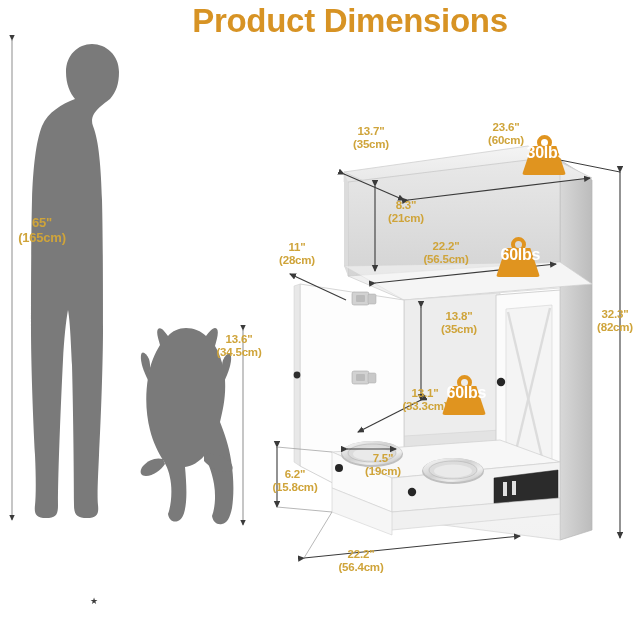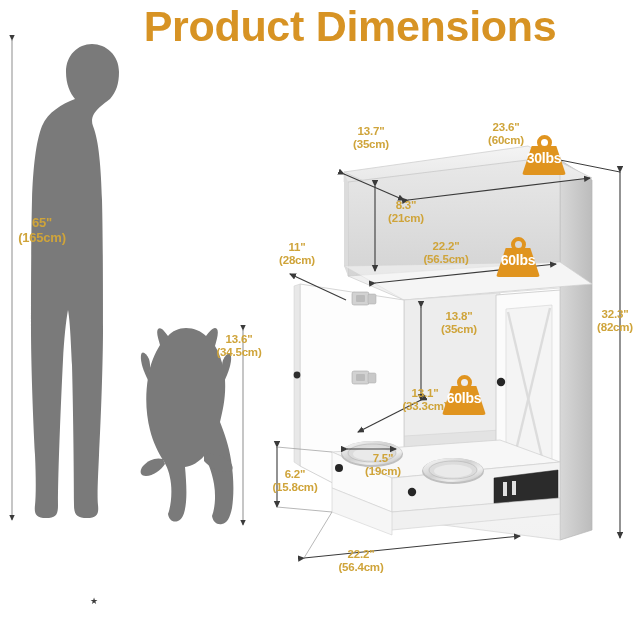--- a/index.html
+++ b/index.html
@@ -17,21 +17,21 @@
     background: #ffffff;
     overflow: hidden;
   }
   
   #title {
     position: absolute;
     left: 0;
     top: 2px;
     width: 640px;
     text-align: center;
-    font-size: 43px;
+    font-size: 33px;
     font-weight: bold;
     letter-spacing: -0.3px;
     color: #d79324;
     padding-left: 60px;
     box-sizing: border-box;
   }
   
   .dim {
     position: absolute;
     color: #cfa43a;
@@ -68,25 +68,25 @@
     width: 44px;
     height: 29px;
     background: #e0941f;
     -webkit-clip-path: polygon(22% 0%, 78% 0%, 100% 100%, 0% 100%);
     clip-path: polygon(22% 0%, 78% 0%, 100% 100%, 0% 100%);
     border-radius: 3px;
   }
   .badge .txt {
     position: absolute;
     left: 0;
-    top: 15px;
+    top: 9px;
     width: 44px;
-    text-align: center;
+    text-align: right;
     color: #ffffff;
-    font-size: 14px;
+    font-size: 16px;
     font-weight: bold;
     letter-spacing: -0.3px;
   }
   
   #footer {
     position: absolute;
     left: 90px;
     top: 596px;
     width: 465px;
     font-size: 8.2px;

